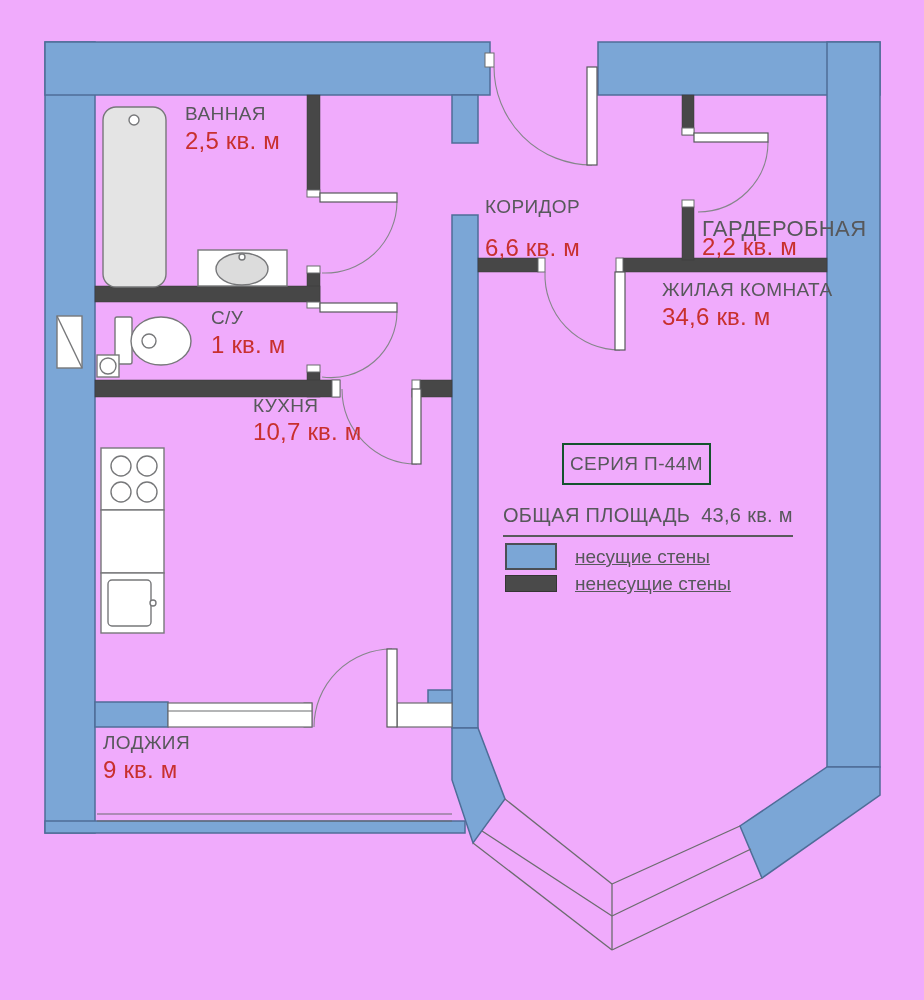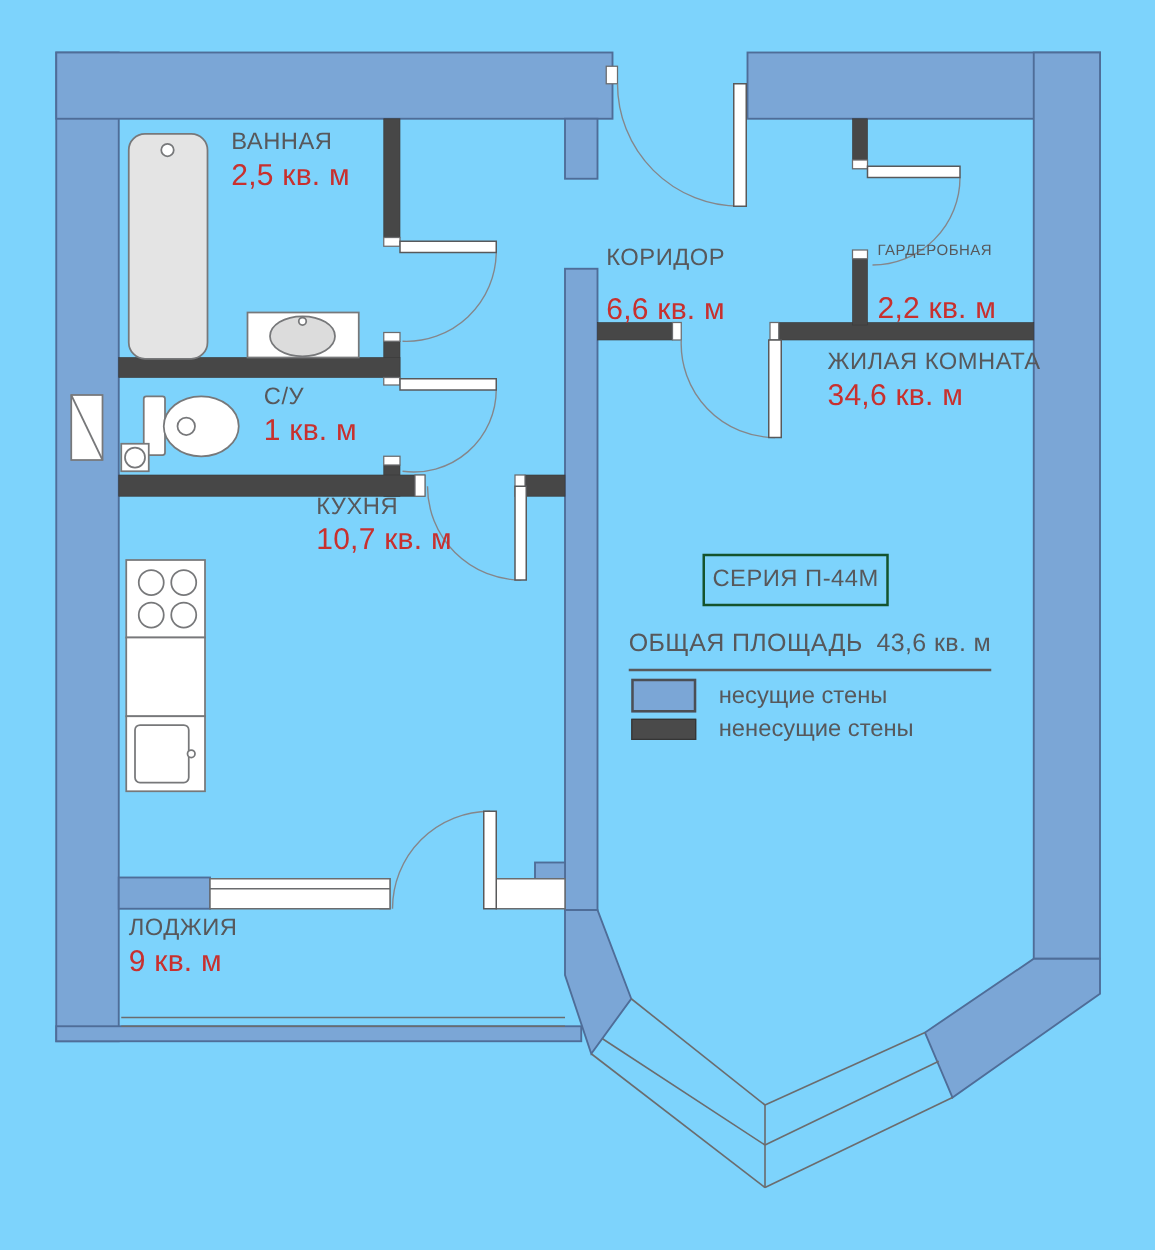--- a/index.html
+++ b/index.html
@@ -1,31 +1,31 @@
 <!DOCTYPE html>
 <html><head>
 <meta charset="utf-8">
 <style>
   html,body{margin:0;padding:0;background:#ffffff;}
   body{font-family:"Liberation Sans", sans-serif;}
-  #plan{position:relative;width:924px;height:1000px;background:#7dd3fc;overflow:hidden;}
+  #plan{position:relative;width:924px;height:1000px;background:#f0abfc;overflow:hidden;}
   #plan svg{position:absolute;left:0;top:0;}
   .lbl{position:absolute;white-space:nowrap;line-height:1;}
   .room-name{font-size:19px;color:#57585b;letter-spacing:0.4px;}
   .room-area{font-size:24px;color:#c8302e;letter-spacing:0.2px;}
   .series-box{position:absolute;left:562px;top:443px;width:145px;height:38px;
     border:2px solid #14532d;display:flex;align-items:center;justify-content:center;
     font-size:19px;color:#57585b;letter-spacing:0.4px;}
   .total-area{position:absolute;left:503px;top:504px;font-size:20px;color:#57585b;
     border-bottom:2px solid #595a5c;padding-bottom:8px;letter-spacing:0.3px;}
   .total-area .val{margin-left:11px;}
   .legend-swatch{position:absolute;box-sizing:border-box;}
   .sw-blue{left:505px;top:543px;width:52px;height:27px;background:#7ba6d6;border:2px solid #4b4f55;}
   .sw-dark{left:505px;top:575px;width:52px;height:17px;background:#4a4a4a;border:1px solid #353535;}
-  .legend-label{font-size:19px;color:#57585b;}
+  .legend-label{font-size:19px;color:#57585b;text-decoration:underline;}
   .ll1{left:575px;top:547px;}
   .ll2{left:575px;top:574px;}
 </style>
 </head>
 <body>
 
 <div id="plan">
 
 <svg width="924" height="1000" viewBox="0 0 924 1000">
 
@@ -140,21 +140,21 @@
 
 <div class="lbl room-name" style="left:211px;top:308px;">С/У</div>
 <div class="lbl room-area" style="left:211px;top:333px;">1 кв. м</div>
 
 <div class="lbl room-name" style="left:253px;top:396px;">КУХНЯ</div>
 <div class="lbl room-area" style="left:253px;top:420px;">10,7 кв. м</div>
 
 <div class="lbl room-name" style="left:485px;top:197px;">КОРИДОР</div>
 <div class="lbl room-area" style="left:485px;top:236px;">6,6 кв. м</div>
 
-<div class="lbl room-name" style="left:702px;top:194px;font-size:12px;">ГАРДЕРОБНАЯ</div>
+<div class="lbl room-name" style="left:702px;top:218px;font-size:22px;">ГАРДЕРОБНАЯ</div>
 <div class="lbl room-area" style="left:702px;top:235px;">2,2 кв. м</div>
 
 <div class="lbl room-name" style="left:662px;top:280px;">ЖИЛАЯ КОМНАТА</div>
 <div class="lbl room-area" style="left:662px;top:305px;">34,6 кв. м</div>
 
 <div class="lbl room-name" style="left:103px;top:733px;">ЛОДЖИЯ</div>
 <div class="lbl room-area" style="left:103px;top:758px;">9 кв. м</div>
 
 <div class="series-box">
   <span>СЕРИЯ П-44М</span>

